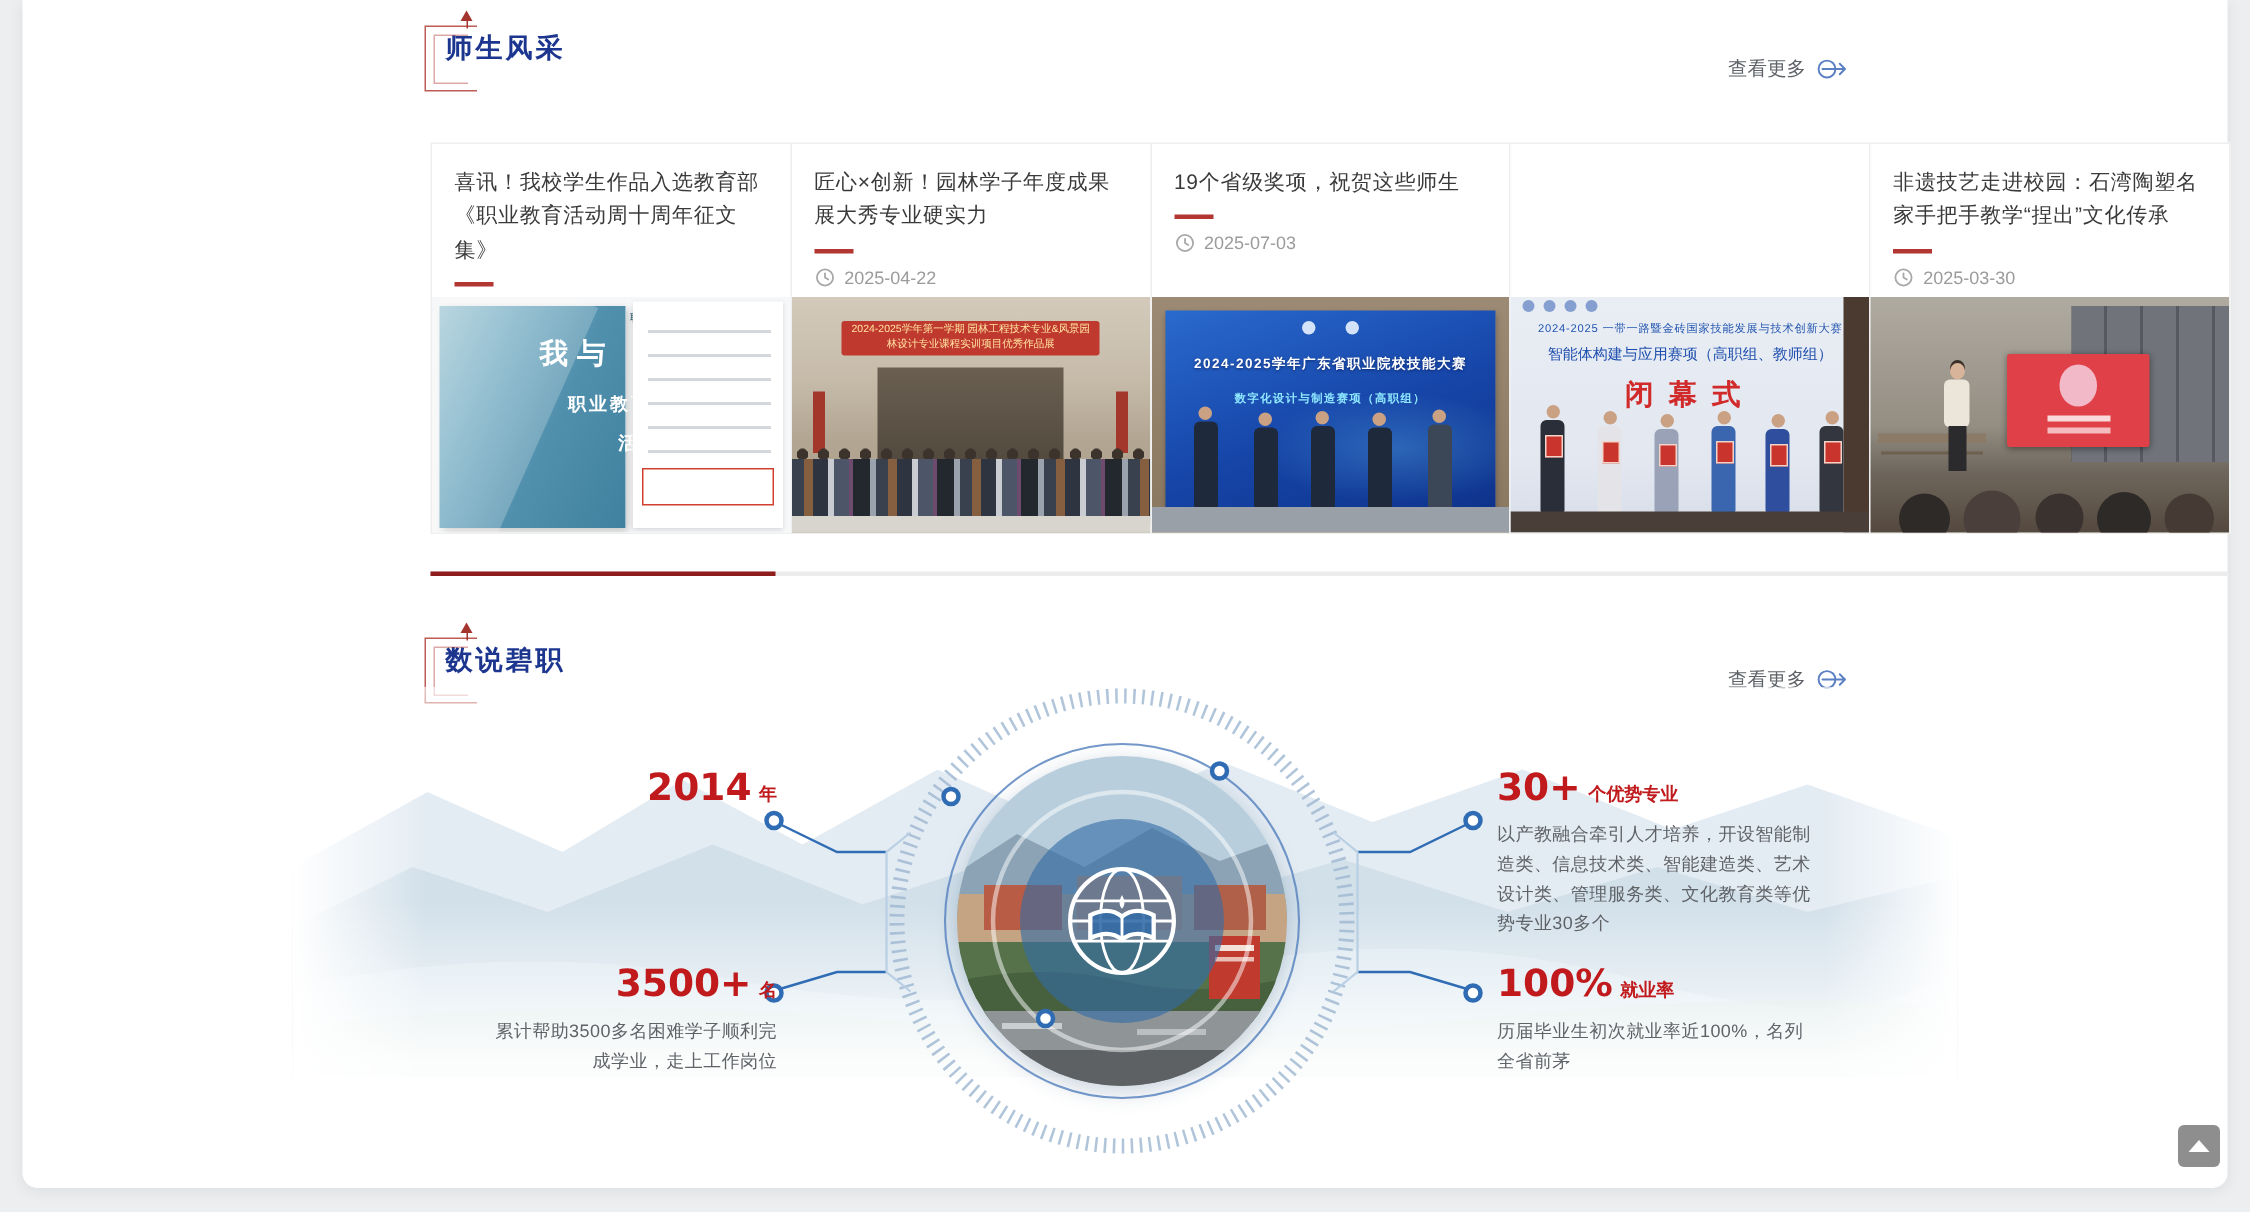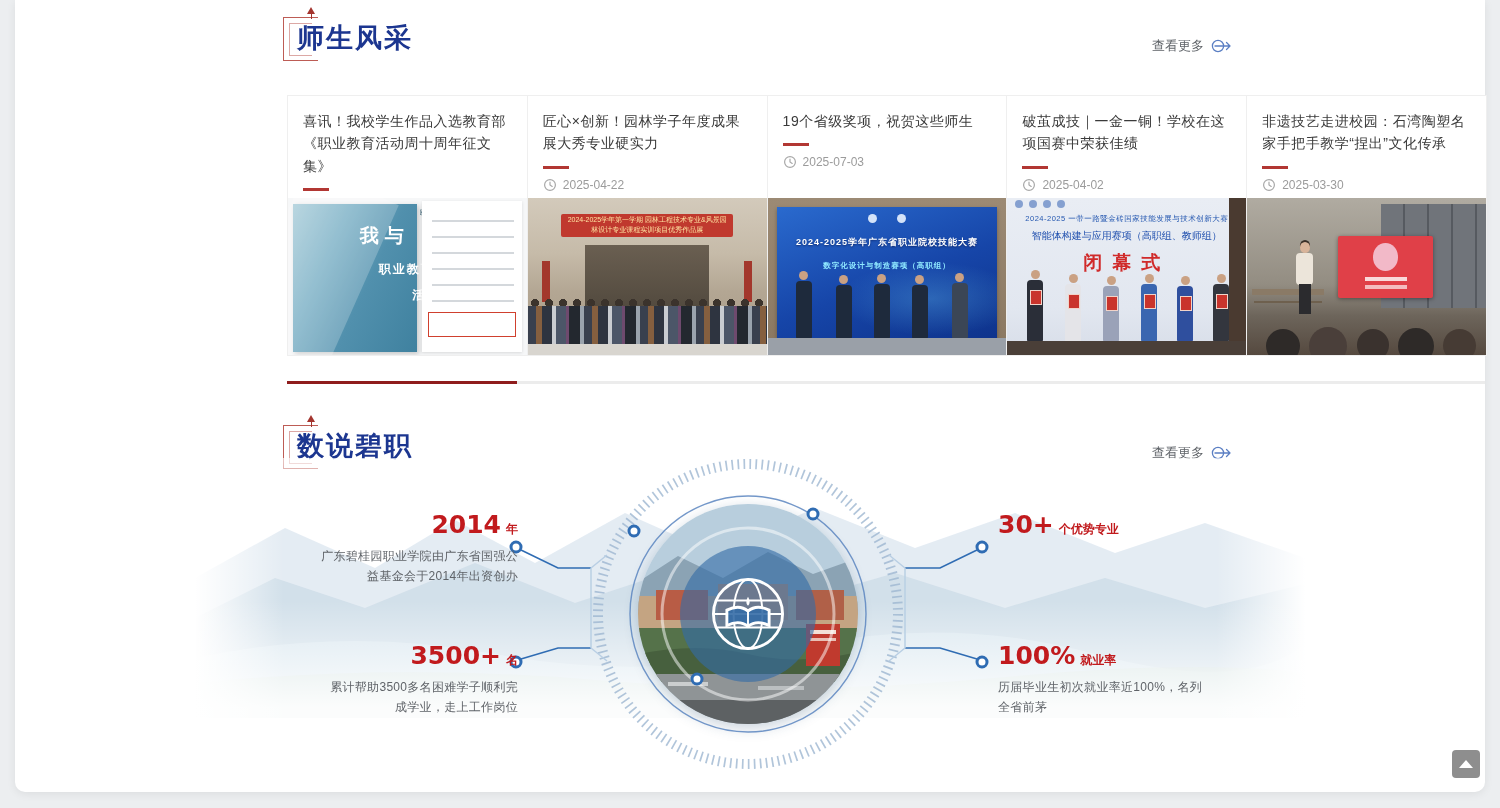--- a/index.html
+++ b/index.html
@@ -1,20 +1,20 @@
 <!DOCTYPE html>
 <html><head>
 <meta charset="utf-8">
 <style>
   html,body{margin:0;padding:0;background:#eceef0;font-family:"Liberation Sans","DejaVu Sans",sans-serif;}
   .stage{position:relative;width:1500px;height:808px;overflow:hidden;background:#eceef0;}
   .panel{position:absolute;left:15px;top:0;width:1470px;height:792px;background:#fff;border-radius:0 0 10px 10px;box-shadow:0 2px 10px rgba(0,0,0,.07);}
 
   
-  .sec-t{position:absolute;font-size:27px;font-weight:bold;color:#1c3690;letter-spacing:2px;padding-left:10px;line-height:1.4;}
+  .sec-t{position:absolute;font-size:18px;font-weight:bold;color:#1c3690;letter-spacing:2px;padding-left:10px;line-height:1.4;}
   .sec-t::before{content:"";position:absolute;left:-4px;top:-3px;width:34px;height:42px;border:1.5px solid rgba(178,63,55,.85);border-right:none;}
   .sec-t::after{content:"";position:absolute;left:2px;top:3px;width:22px;height:31px;border:1.5px solid rgba(178,63,55,.45);border-right:none;}
   .sec-arrow{position:absolute;left:20px;top:-13px;width:0;height:0;border-left:4px solid transparent;border-right:4px solid transparent;border-bottom:7px solid #a3342e;}
   .sec-arrow::after{content:"";position:absolute;left:-0.5px;top:7px;width:1px;height:5px;background:#a3342e;}
   .more{position:absolute;display:flex;align-items:center;gap:7px;font-size:13px;color:#5f6368;cursor:pointer;}
 
   
   .cards{position:absolute;left:287px;top:95px;width:1200px;height:262px;display:flex;}
   .card{position:relative;width:276px;height:261px;background:#fff;border:1px solid #efefef;margin-left:-1px;box-sizing:border-box;}
   .card:first-child{margin-left:0;}
@@ -203,31 +203,20 @@
             <div class="bd" style="height:54px;"></div>
           </div>
         <div class="person" style="left:184px;">
             <div class="bd" style="height:56px;background:#3b4656;"></div>
           </div>
         <div class="m3-ground"></div>
       </div>
     </div>
 
     <div class="card">
-      <div class="card-body">
-        <div class="card-title">破茧成技｜一金一铜！学校在这项国赛中荣获佳绩</div>
-        <div class="card-line"></div>
-        <div class="card-date">
-          <svg width="14" height="14" viewBox="0 0 14 14">
-              <circle cx="7" cy="7" r="5.4" stroke="#a8a8a8" stroke-width="1.2" fill="none"></circle>
-              <path d="M7 4.2 V7 L9.2 8.4" stroke="#a8a8a8" stroke-width="1.2" fill="none" stroke-linecap="round"></path>
-            </svg>
-          <span>2025-04-02</span>
-        </div>
-      </div>
       <div class="media m4">
         <div class="m4-top">
             <i></i>
             <i></i>
             <i></i>
             <i></i>
           </div>
         <div class="m4-l1">2024-2025 一带一路暨金砖国家技能发展与技术创新大赛</div>
         <div class="m4-l2">智能体构建与应用赛项（高职组、教师组）</div>
         <div class="m4-l3">闭幕式</div>
@@ -365,28 +354,28 @@
     <circle cx="136" cy="207" r="5" fill="#fff" stroke="#2f6cb3" stroke-width="3"></circle>
     <circle cx="602" cy="92" r="5" fill="#fff" stroke="#2f6cb3" stroke-width="3"></circle>
     <circle cx="602" cy="207" r="5" fill="#fff" stroke="#2f6cb3" stroke-width="3"></circle>
     <circle cx="254" cy="76" r="5" fill="#fff" stroke="#2f6cb3" stroke-width="3"></circle>
     <circle cx="433" cy="59" r="5" fill="#fff" stroke="#2f6cb3" stroke-width="3"></circle>
     <circle cx="317" cy="224" r="5" fill="#fff" stroke="#2f6cb3" stroke-width="3"></circle>
   </svg>
 
   <div class="stat right" style="left:318px;top:512px;">
     <span class="num">2014</span><span class="unit">年</span>
-    <div class="desc">广东碧桂园职业学院由广东省国强公益基金会于2014年出资创办</div>
   </div>
   <div class="stat right" style="left:318px;top:643px;">
     <span class="num">3500+</span><span class="unit">名</span>
     <div class="desc">累计帮助3500多名困难学子顺利完成学业，走上工作岗位</div>
   </div>
   <div class="stat" style="left:998px;top:512px;width:212px;">
     <span class="num">30+</span><span class="unit">个优势专业</span>
+    <div class="desc">以产教融合牵引人才培养，开设智能制造类、信息技术类、智能建造类、艺术设计类、管理服务类、文化教育类等优势专业30多个</div>
   </div>
   <div class="stat" style="left:998px;top:643px;width:212px;">
     <span class="num">100%</span><span class="unit">就业率</span>
     <div class="desc">历届毕业生初次就业率近100%，名列全省前茅</div>
   </div>
 
   <div class="back-top">
       <i></i>
     </div>
 </div>

